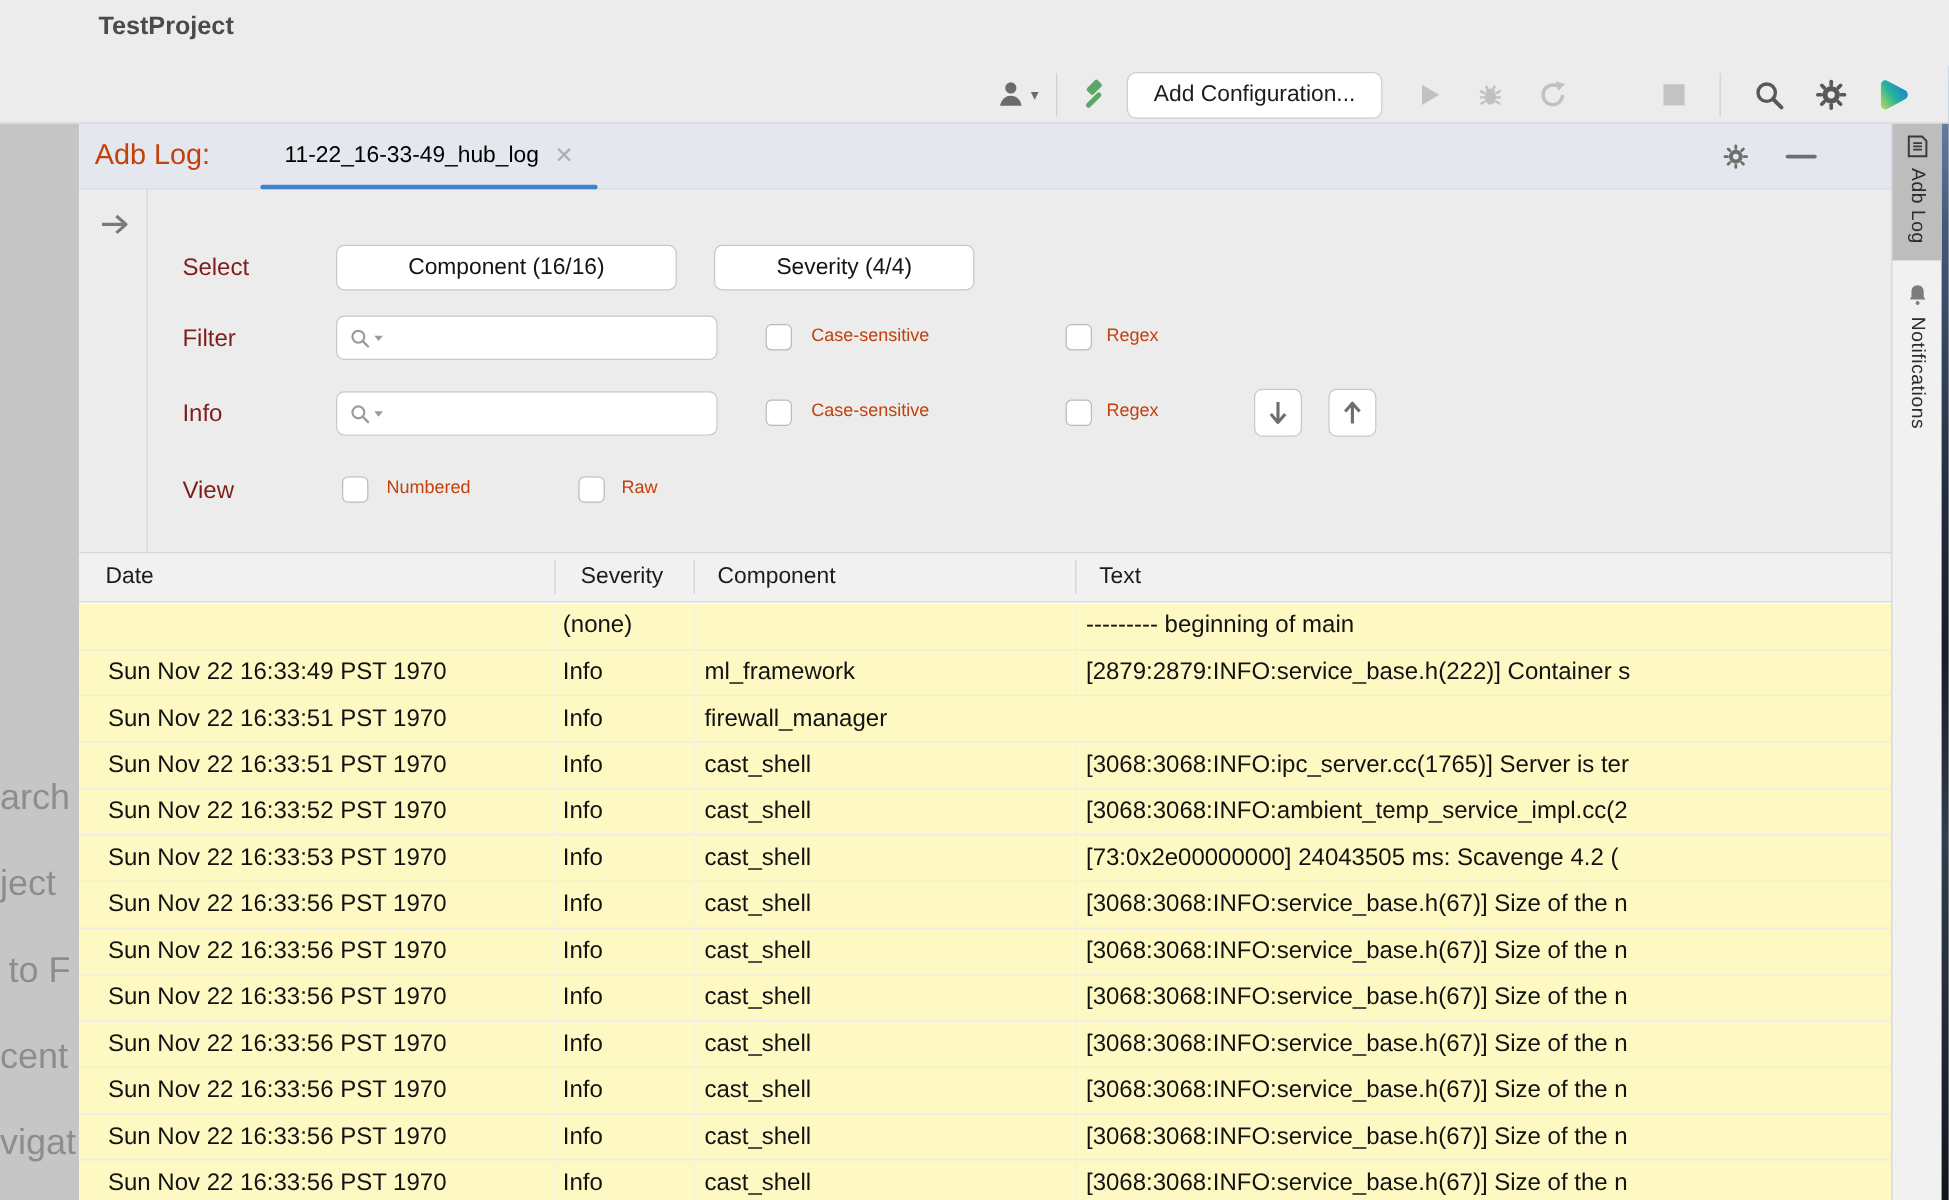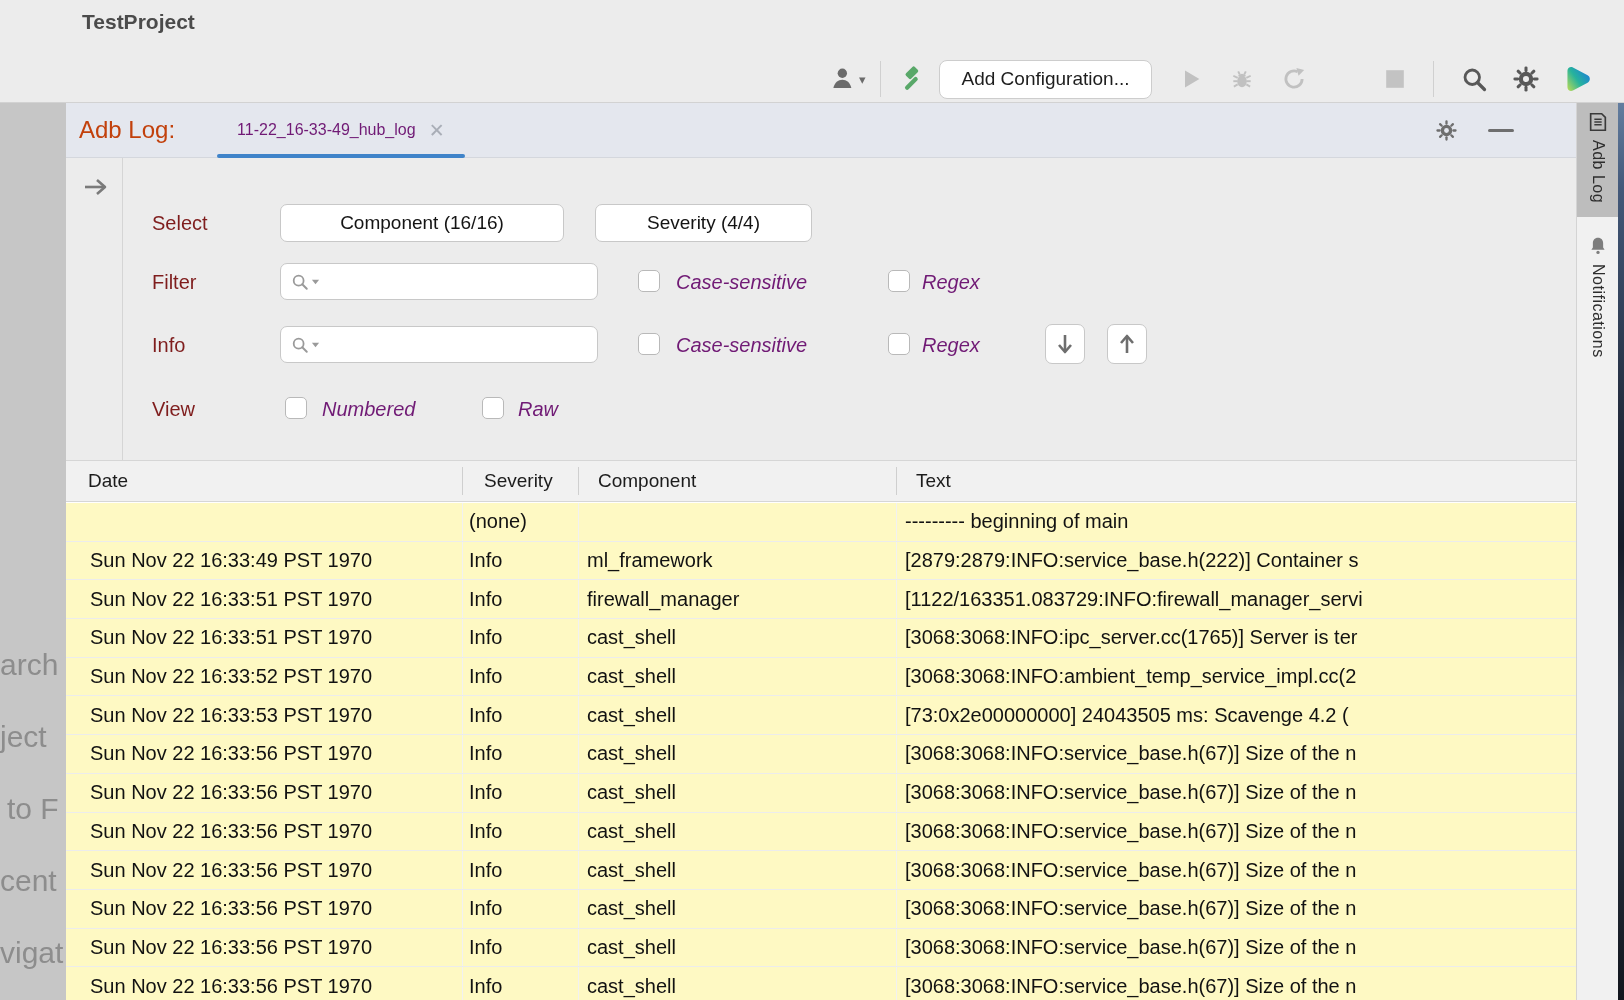--- a/index.html
+++ b/index.html
@@ -46,38 +46,38 @@
   .vtab.active{background:var(--tab-active);}
   .vtab .vlabel{writing-mode:vertical-rl;font-size:16px;color:#2d2d2d;letter-spacing:0.5px;}
 
   
   .panel{position:absolute;left:66px;top:103px;width:1510px;bottom:0;background:#fff;z-index:1;}
 
   .panel-header{position:absolute;left:0;top:0;width:100%;height:55px;background:var(--panel-header-bg);
     border-bottom:1px solid #d4d7dd;display:flex;align-items:center;}
   .panel-title{font-size:24px;margin-left:13px;color:#c2410c;white-space:nowrap;}
   .log-tab{position:relative;height:55px;margin-left:42px;padding:0 20px;display:flex;align-items:center;gap:13px;}
-  .log-tab .tab-label{font-size:16px;color:#701a75;white-space:nowrap;}
+  .log-tab .tab-label{font-size:19px;color:#000000;white-space:nowrap;}
   .log-tab .underline{position:absolute;left:0;right:0;bottom:0;height:4px;background:var(--accent);border-radius:2px;}
   .close-x{font-size:19px;color:#a9aeb7;line-height:1;}
   .hdr-actions{margin-left:auto;display:flex;align-items:center;gap:30px;padding-right:62px;}
   .minimize-bar{width:26px;height:3px;background:#6e6e6e;border-radius:2px;}
 
   
   .filter-area{position:absolute;left:0;top:55px;width:100%;height:302px;background:var(--filter-bg);}
   .gutter{position:absolute;left:0;top:0;width:57px;height:100%;border-right:1px solid #d5d5d5;}
   .gutter .arrow{position:absolute;left:17px;top:18px;}
   .flabel{position:absolute;font-size:20px;color:#7f1d1d;}
   .pill-btn{position:absolute;height:38px;background:#fff;border:1px solid var(--control-border);border-radius:7px;
     font-size:19px;color:#141414;display:flex;align-items:center;justify-content:center;}
   .search-input{position:absolute;width:318px;height:37px;background:#fff;border:1px solid var(--control-border);border-radius:7px;
     display:flex;align-items:center;padding-left:10px;gap:2px;}
   .search-input input{border:none;outline:none;flex:1;height:100%;font-size:18px;background:transparent;font-family:inherit;}
   .cb{position:absolute;width:22px;height:22px;background:#fff;border:1px solid #b9b9b9;border-radius:5px;}
-  .cb-label{position:absolute;font-size:20px;color:#701a75;white-space:nowrap;font-style:italic;}
+  .cb-label{position:absolute;font-size:15px;color:#c2410c;white-space:nowrap;}
   .nav-btn{position:absolute;width:40px;height:40px;background:#fff;border:1px solid var(--control-border);border-radius:7px;
     display:flex;align-items:center;justify-content:center;}
 
   
   .table-header{position:absolute;left:0;top:357px;width:100%;height:42px;background:var(--table-header-bg);
     border-top:1px solid #d6d6d6;border-bottom:1px solid #d6d6d6;}
   .th{position:absolute;top:0;height:100%;display:flex;align-items:center;font-size:19px;color:#1c1c1c;white-space:nowrap;}
   .th-div{position:absolute;top:6px;bottom:6px;width:1px;background:#cfcfcf;}
   .table-body{position:absolute;left:0;top:400px;width:100%;bottom:0;background:#fef9c3;overflow:hidden;}
   .log-row{position:relative;height:38.7px;display:grid;grid-template-columns:396px 116px 318px 1fr;
@@ -337,21 +337,20 @@
   <div class="log-row">
       <span class="cell c-date">Sun Nov 22 16:33:49 PST 1970</span>
       <span class="cell c-sev">Info</span>
       <span class="cell c-comp">ml_framework</span>
       <span class="cell c-text">[2879:2879:INFO:service_base.h(222)] Container s</span>
     </div>
       <div class="log-row">
       <span class="cell c-date">Sun Nov 22 16:33:51 PST 1970</span>
       <span class="cell c-sev">Info</span>
       <span class="cell c-comp">firewall_manager</span>
-      <span class="cell c-text">[1122/163351.083729:INFO:firewall_manager_servi</span>
     </div>
       <div class="log-row">
       <span class="cell c-date">Sun Nov 22 16:33:51 PST 1970</span>
       <span class="cell c-sev">Info</span>
       <span class="cell c-comp">cast_shell</span>
       <span class="cell c-text">[3068:3068:INFO:ipc_server.cc(1765)] Server is ter</span>
     </div>
       <div class="log-row">
       <span class="cell c-date">Sun Nov 22 16:33:52 PST 1970</span>
       <span class="cell c-sev">Info</span>

